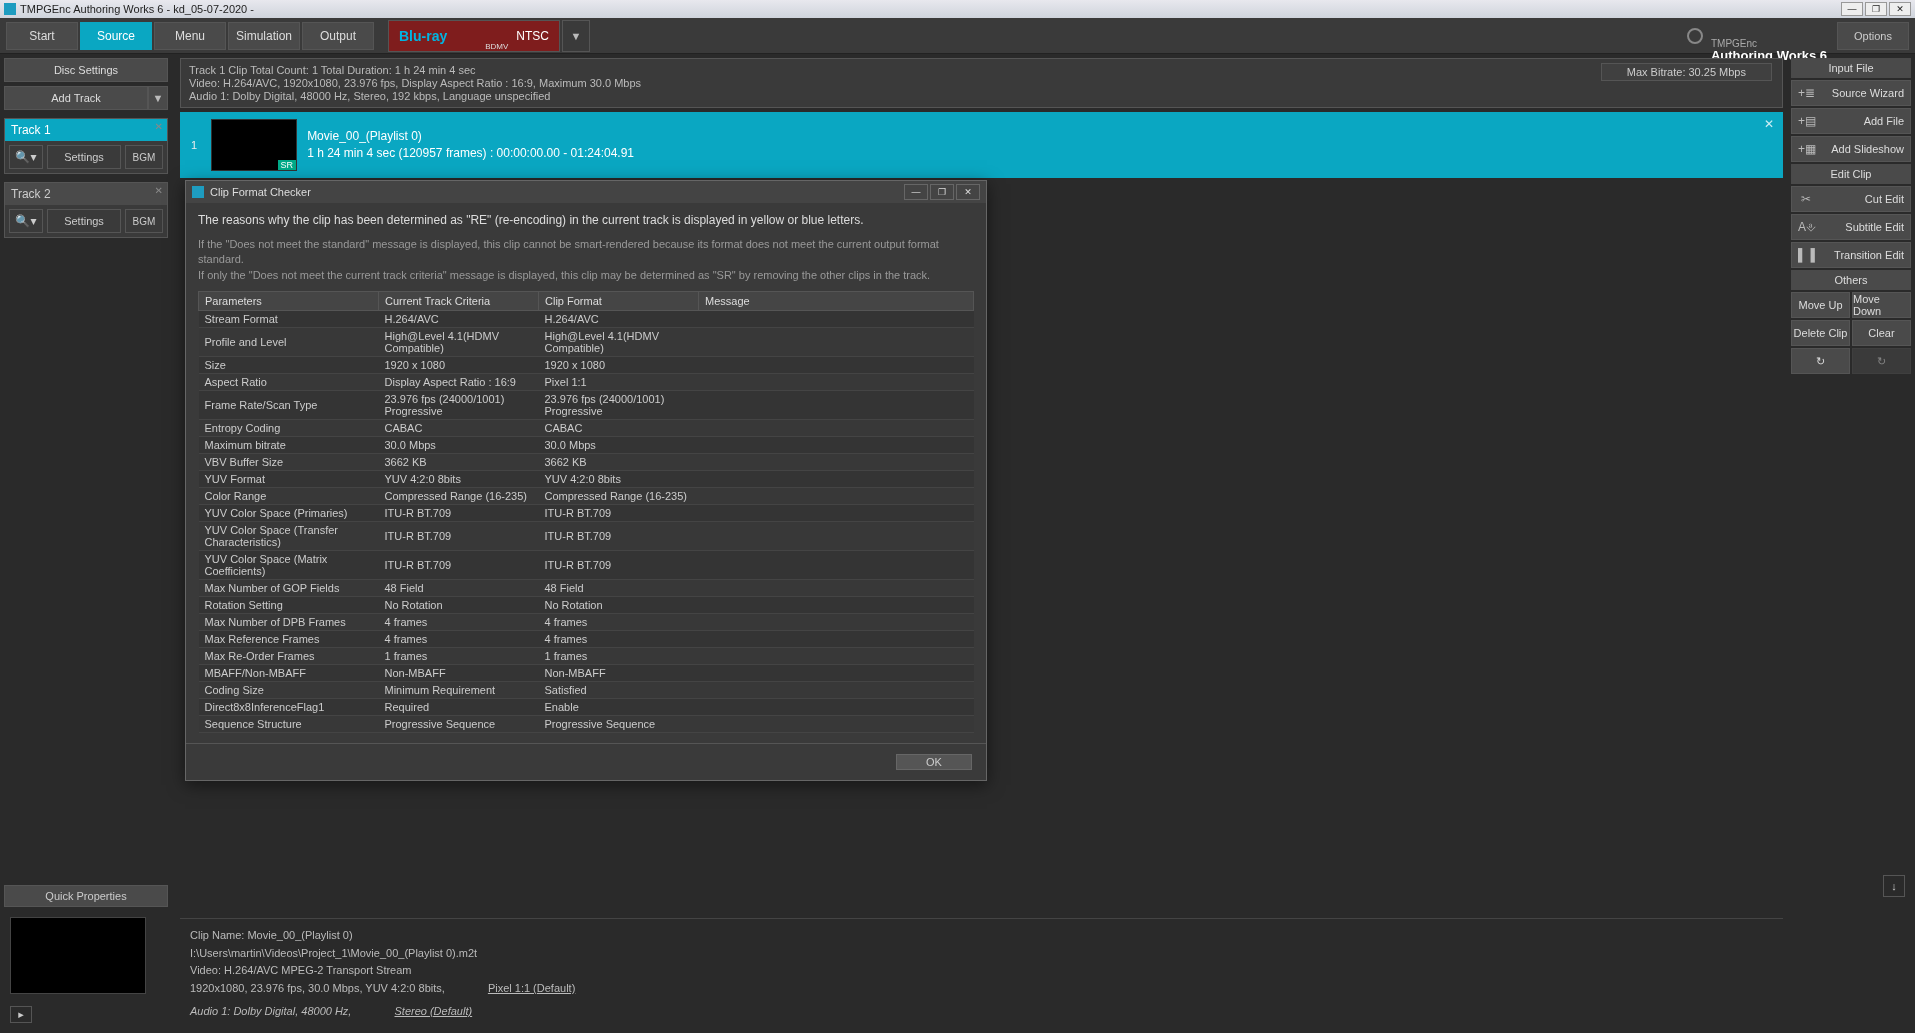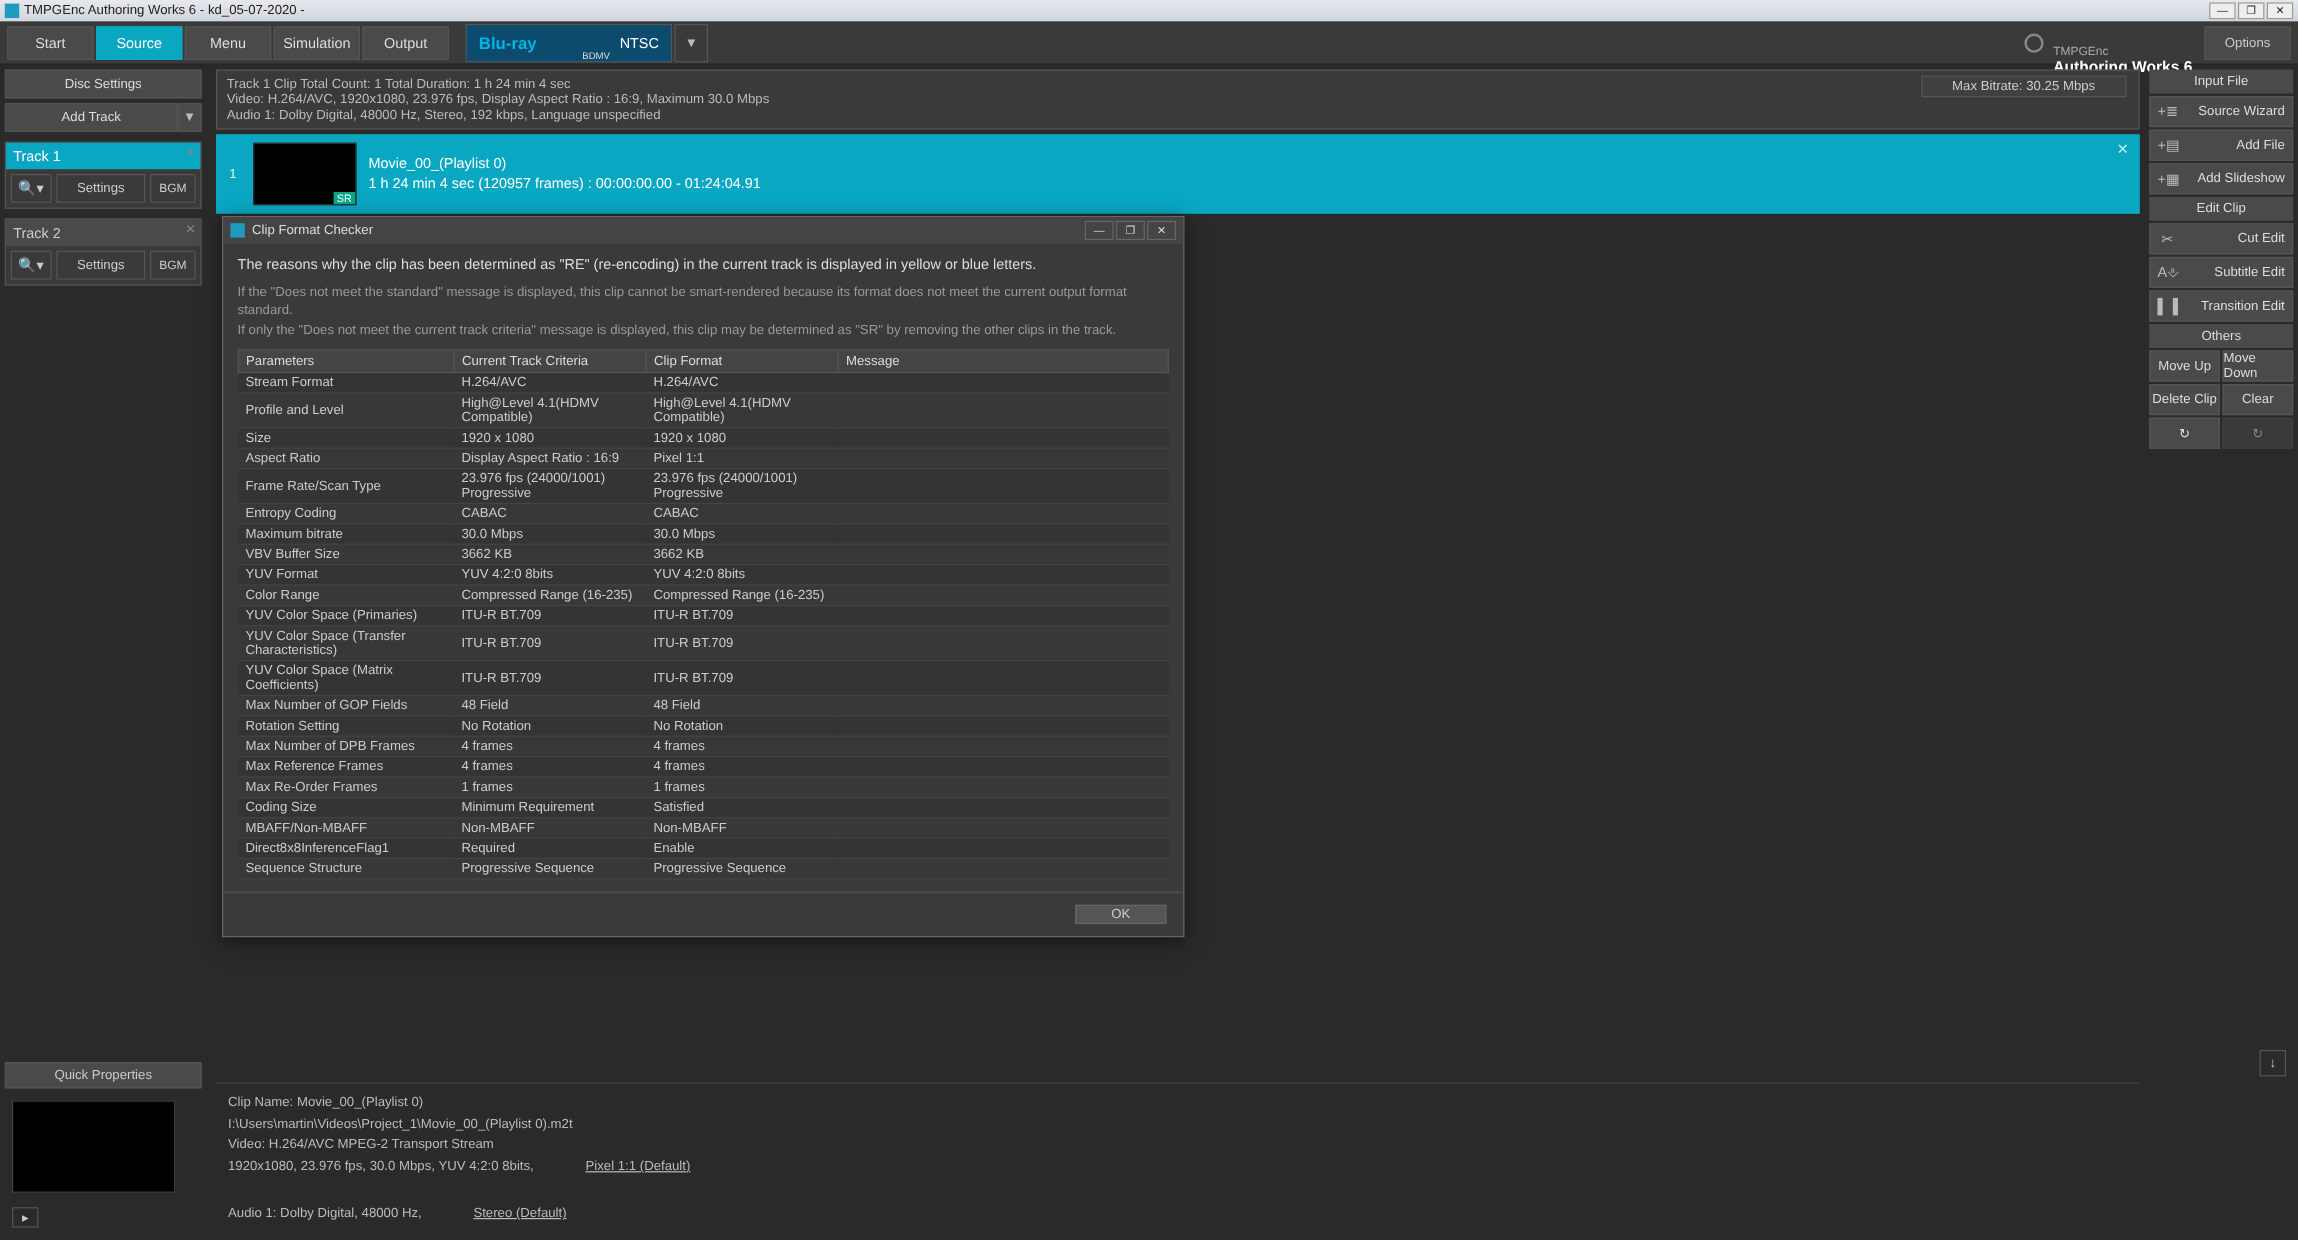--- a/index.html
+++ b/index.html
@@ -8,21 +8,21 @@
 
 .titlebar { height: 18px; background: linear-gradient(to bottom, #e8e8ee, #cfd4dc); display: flex; align-items: center; padding: 0 4px; color: #222; font-size: 11px; }
 .titlebar .icon { width: 12px; height: 12px; margin-right: 4px; background: #1e9cc0; }
 .titlebar .win-controls { margin-left: auto; display: flex; gap: 2px; }
 .titlebar .win-controls span { width: 22px; height: 14px; display: inline-flex; align-items: center; justify-content: center; border: 1px solid #999; background: #eee; font-size: 9px; }
 
 
 .toptoolbar { height: 36px; background: #3a3a3a; border-bottom: 1px solid #222; display: flex; align-items: center; padding: 2px 6px; gap: 2px; }
 .navbtn { width: 72px; height: 28px; display: flex; align-items: center; justify-content: center; background: #4a4a4a; border: 1px solid #555; color: #ddd; font-size: 12px; }
 .navbtn.active { background: #0aa7c2; color: #fff; border-color: #0aa7c2; }
-.format-chip { margin-left: 12px; height: 32px; display: flex; align-items: center; padding: 0 10px; border: 1px solid #555; background: #0c4a6e; }
+.format-chip { margin-left: 12px; height: 32px; display: flex; align-items: center; padding: 0 10px; border: 1px solid #555; background: #7f1d1d; }
 .format-chip .br { color: #00b5e2; font-weight: bold; font-size: 14px; line-height: 1; }
 .format-chip .sub { font-size: 8px; color: #ddd; margin-left: 2px; padding-left: 36px; }
 .format-chip .region { color: #fff; margin-left: 8px; font-size: 12px; }
 .format-dd { width: 28px; height: 32px; border: 1px solid #555; display: flex; align-items: center; justify-content: center; color: #bbb; }
 .brand { margin-left: auto; display: flex; align-items: center; gap: 8px; }
 .brand .logo { width: 16px; height: 16px; border: 2px solid #888; border-radius: 50%; position: relative; }
 .brand .txt { color: #aaa; font-size: 10px; line-height: 1.1; margin-top: 30px; }
 .brand .txt b { color: #fff; font-size: 13px; }
 .optbtn { width: 72px; height: 28px; display: flex; align-items: center; justify-content: center; border: 1px solid #555; margin-left: 8px; background: #4a4a4a; }
 
@@ -197,21 +197,21 @@
 
     <div class="center-fill"></div>
 
     <div class="quickinfo">
       <div>Clip Name:  Movie_00_(Playlist 0)</div>
       <div>I:\Users\martin\Videos\Project_1\Movie_00_(Playlist 0).m2t</div>
       <div>Video:  H.264/AVC  MPEG-2 Transport Stream</div>
       <div>
         <span>            1920x1080,  23.976 fps,  30.0 Mbps,  YUV 4:2:0 8bits,  </span><span class="u">Pixel 1:1 (Default)</span>
       </div>
-      <div style="margin-top:22px;">
+      <div style="margin-top:6px;font-style:italic;">
         <span>Audio 1:  Dolby Digital, 48000  Hz,  </span><span class="u">Stereo (Default)</span>
       </div>
     </div>
   </div>
 
   <div class="right">
     <div class="rsection">Input File</div>
     <div class="rbtn">
         <span class="ic">+≣</span>
         <span class="lbl">Source Wizard</span>
@@ -387,32 +387,32 @@
             <td>4  frames</td>
             <td></td>
           </tr>
           <tr>
             <td>Max Re-Order Frames</td>
             <td>1  frames</td>
             <td>1  frames</td>
             <td></td>
           </tr>
           <tr>
+            <td>MBAFF/Non-MBAFF</td>
+            <td>Non-MBAFF</td>
+            <td>Non-MBAFF</td>
+            <td></td>
+          </tr>
+          <tr>
             <td>Coding Size</td>
             <td>Minimum Requirement</td>
             <td>Satisfied</td>
             <td></td>
           </tr>
           <tr>
-            <td>MBAFF/Non-MBAFF</td>
-            <td>Non-MBAFF</td>
-            <td>Non-MBAFF</td>
-            <td></td>
-          </tr>
-          <tr>
             <td>Direct8x8InferenceFlag1</td>
             <td>Required</td>
             <td>Enable</td>
             <td></td>
           </tr>
           <tr>
             <td>Sequence Structure</td>
             <td>Progressive Sequence</td>
             <td>Progressive Sequence</td>
             <td></td>

